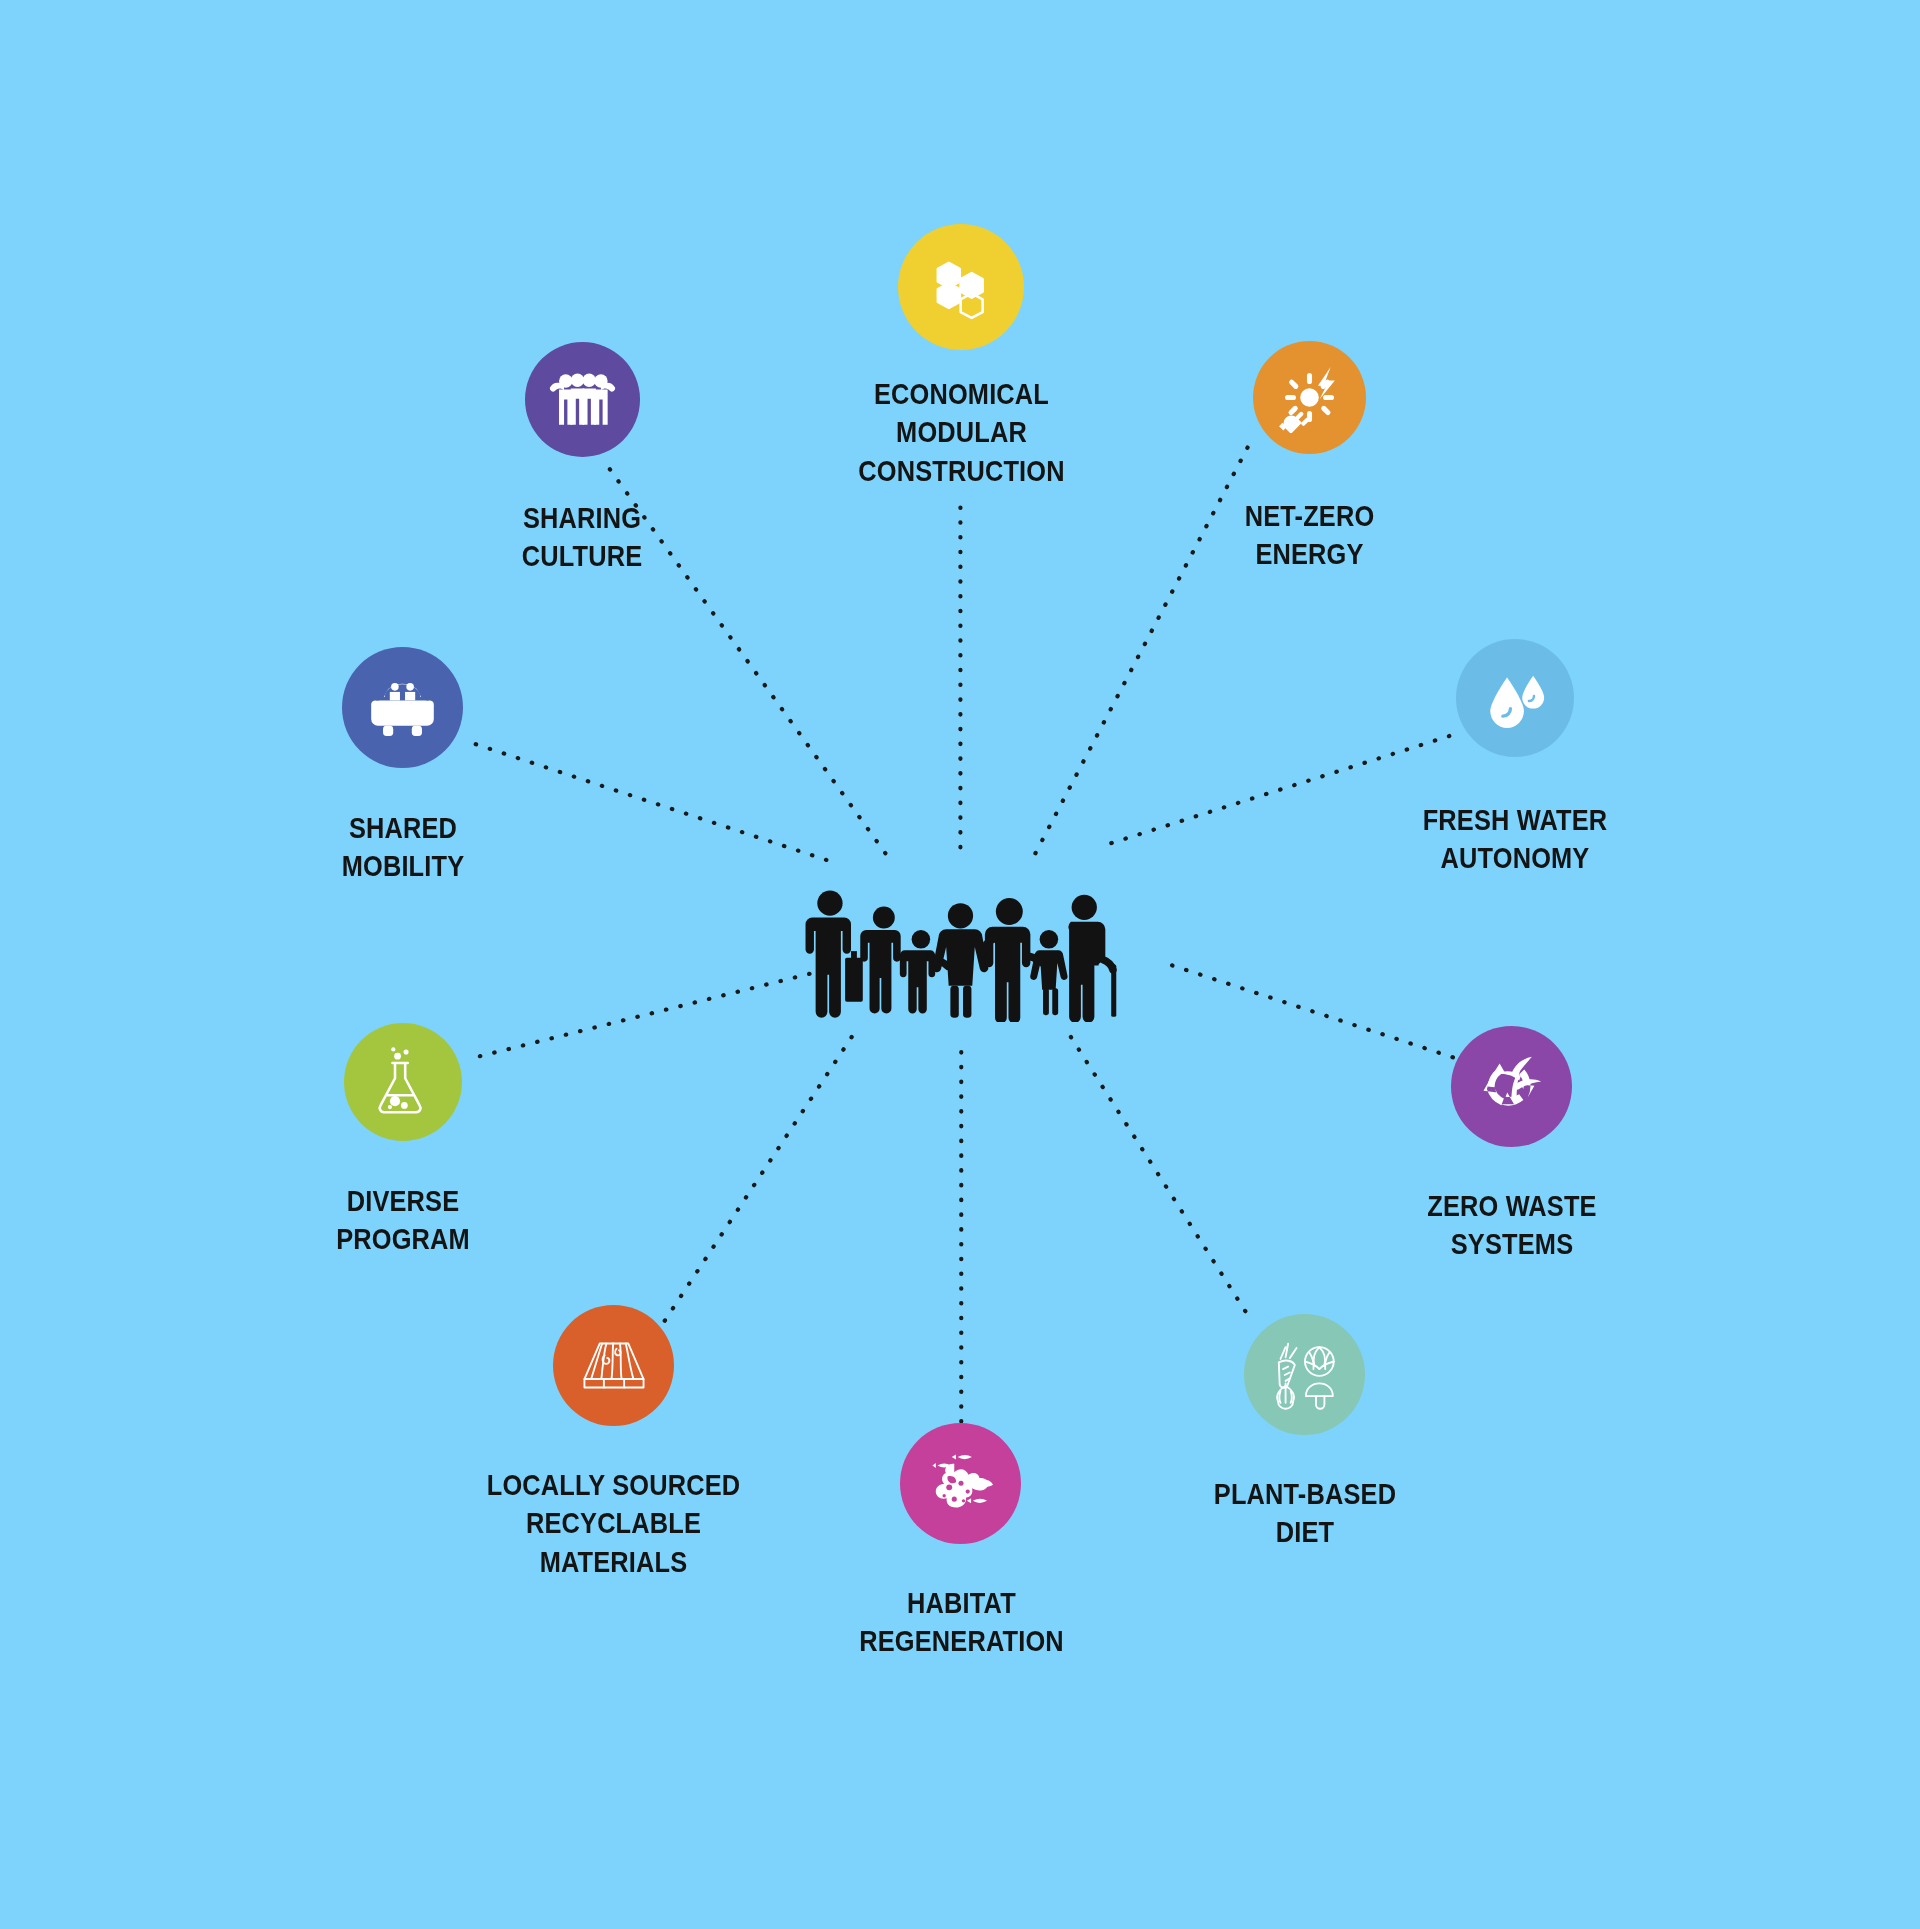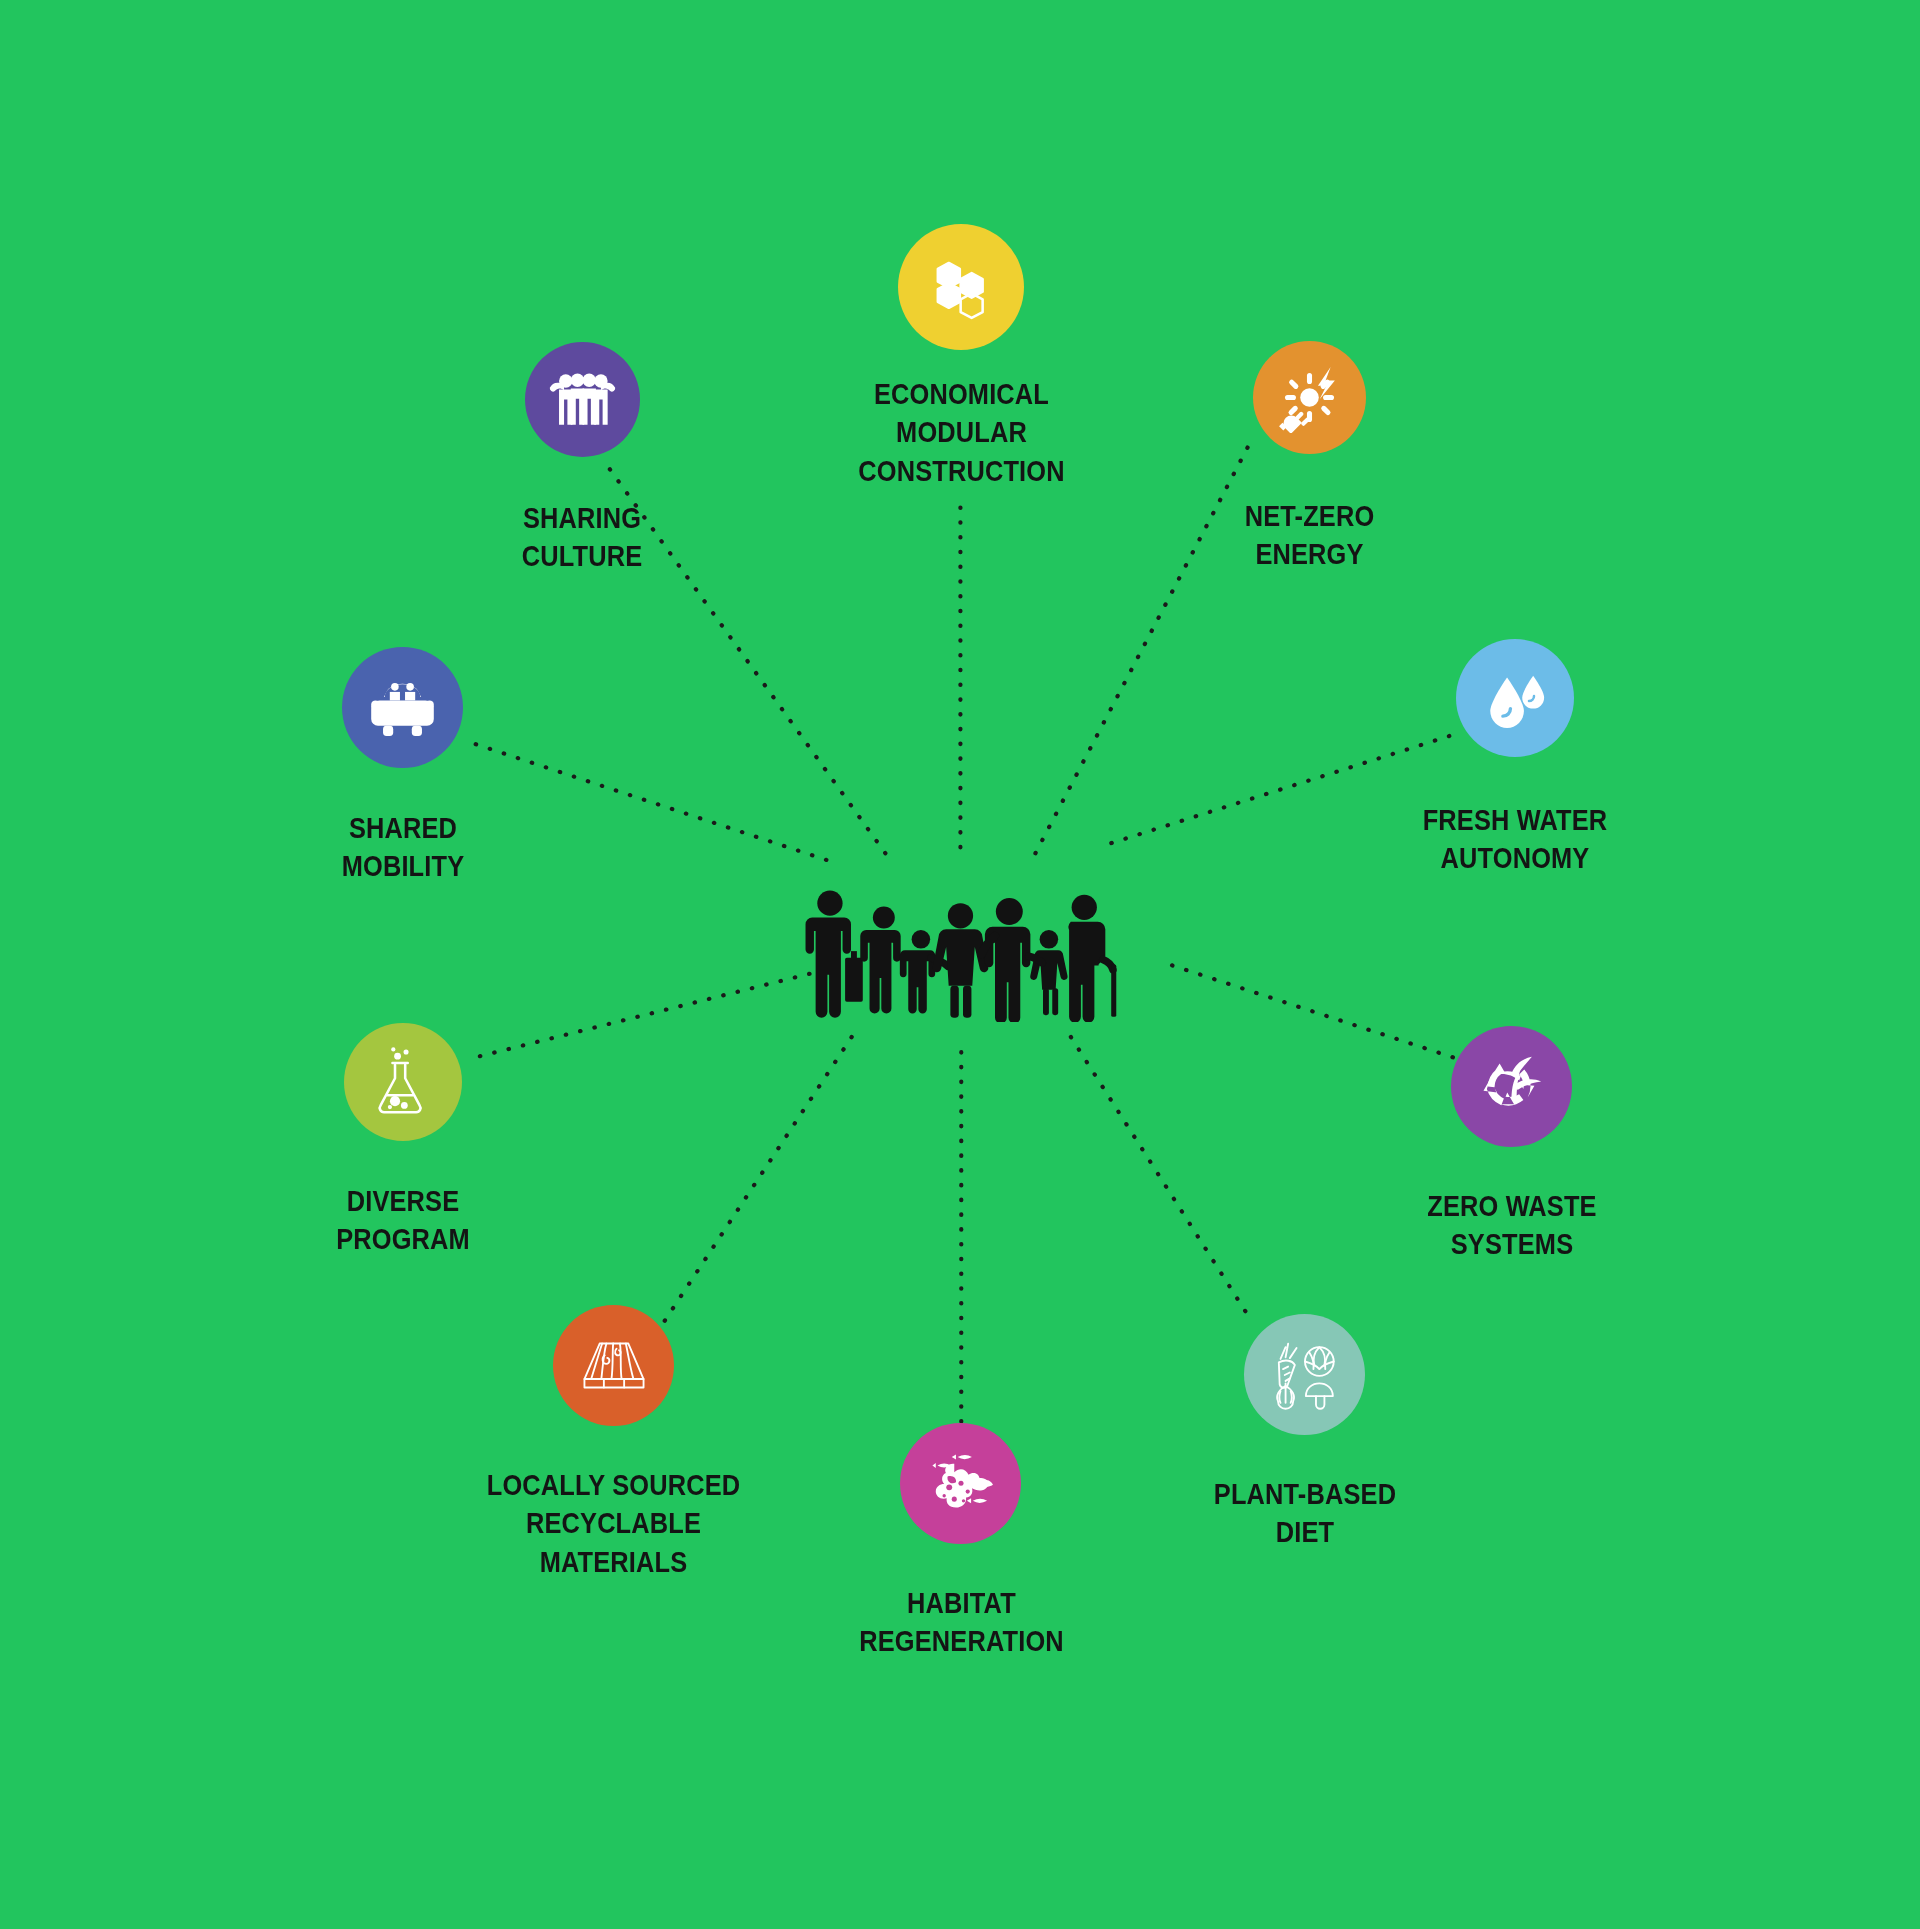--- a/index.html
+++ b/index.html
@@ -8,21 +8,21 @@
     padding: 0;
     background: #ffffff;
   }
   body {
     font-family: "Liberation Sans", sans-serif;
   }
   #canvas {
     position: relative;
     width: 1920px;
     height: 1929px;
-    background: #22c55e;
+    background: #7dd3fc;
     overflow: hidden;
   }
   #connectors {
     position: absolute;
     left: 0;
     top: 0;
     width: 1920px;
     height: 1929px;
     pointer-events: none;
   }

